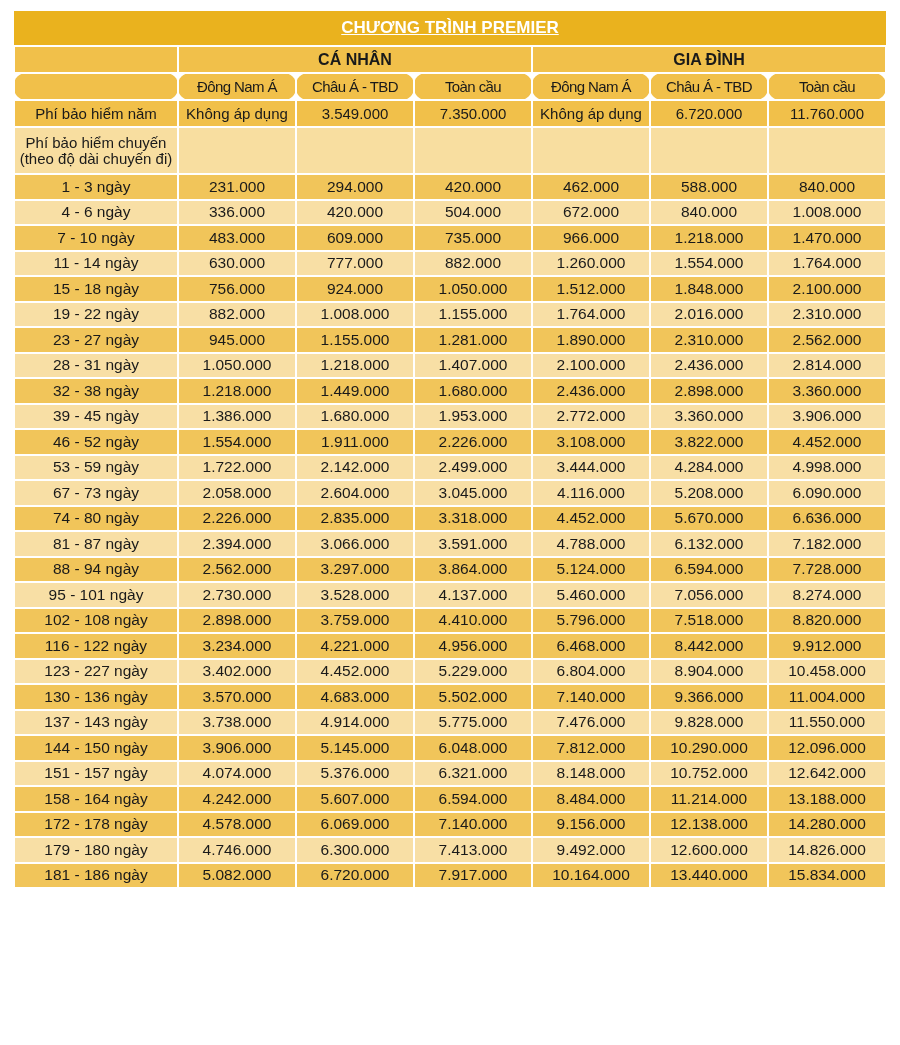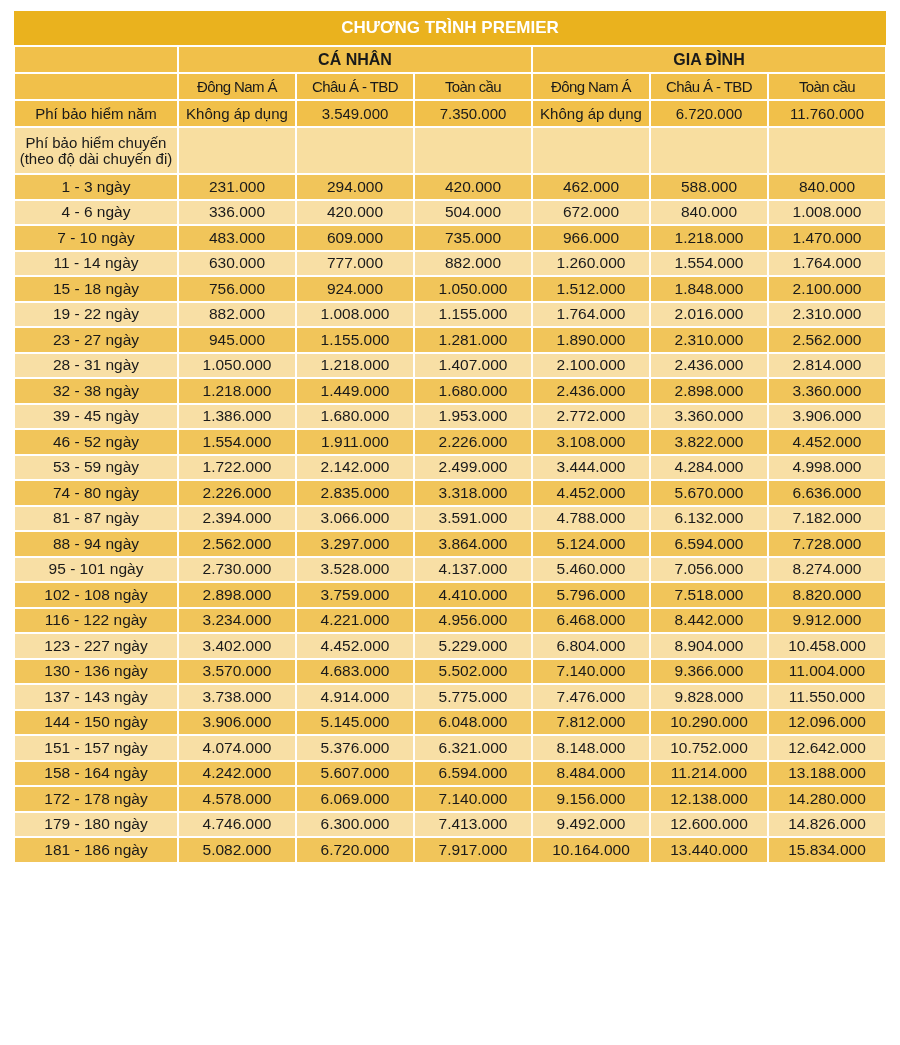--- a/index.html
+++ b/index.html
@@ -1,22 +1,22 @@
 <!DOCTYPE html>
 <html><head>
 <meta charset="utf-8">
 <style>
   html, body { margin: 0; padding: 0; background: #ffffff; }
   body { width: 900px; height: 1045px; position: relative; font-family: "Liberation Sans", sans-serif; }
   .wrap { position: absolute; left: 13px; top: 11px; width: 874px; }
   table { border-collapse: collapse; width: 874px; table-layout: fixed; }
   td, th { border: 2px solid #ffffff; text-align: center; color: #1a1a1a; padding: 0; font-weight: normal; }
-  .title-row th { background: #eab21e; color: #ffffff; font-weight: bold; font-size: 17px; height: 34px; border-top: none; border-left: none; border-right: none; }
+  .title-row th { background: #eab21e; color: #ffffff; font-weight: bold; font-size: 17px; height: 34px; border-top: none; border-left: none; border-right: none; text-decoration: underline; }
   .group-row th { background: #f1c04a; height: 25px; font-weight: bold; font-size: 16px; }
-  .region-row th { background: #f1c04a; height: 25px; font-size: 15px; letter-spacing: -0.6px; }
+  .region-row th { background: #f1c04a; height: 25px; font-size: 15px; letter-spacing: -0.6px; border-radius: 12px; }
   .annual-row td { background: #f1c04a; height: 25px; font-size: 15px; }
   .trip-label-row td { background: #f8dea0; height: 45px; font-size: 15px; line-height: 16px; margin-top: 28px; }
   tr.row-odd td { background: #f1c55a; }
   tr.row-even td { background: #f8dfa5; }
   tbody.rows td { height: 23.5px; font-size: 15.5px; }
   .col-label { width: 164px; }
 </style>
 </head>
 <body>
 
@@ -175,20 +175,29 @@
         </tr>
         <tr class="row-even">
           <td>53 - 59 ngày</td>
           <td>1.722.000</td>
           <td>2.142.000</td>
           <td>2.499.000</td>
           <td>3.444.000</td>
           <td>4.284.000</td>
           <td>4.998.000</td>
         </tr>
+        <tr class="row-even">
+          <td>67 - 73 ngày</td>
+          <td>2.058.000</td>
+          <td>2.604.000</td>
+          <td>3.045.000</td>
+          <td>4.116.000</td>
+          <td>5.208.000</td>
+          <td>6.090.000</td>
+        </tr>
         <tr class="row-odd">
           <td>74 - 80 ngày</td>
           <td>2.226.000</td>
           <td>2.835.000</td>
           <td>3.318.000</td>
           <td>4.452.000</td>
           <td>5.670.000</td>
           <td>6.636.000</td>
         </tr>
         <tr class="row-even">

